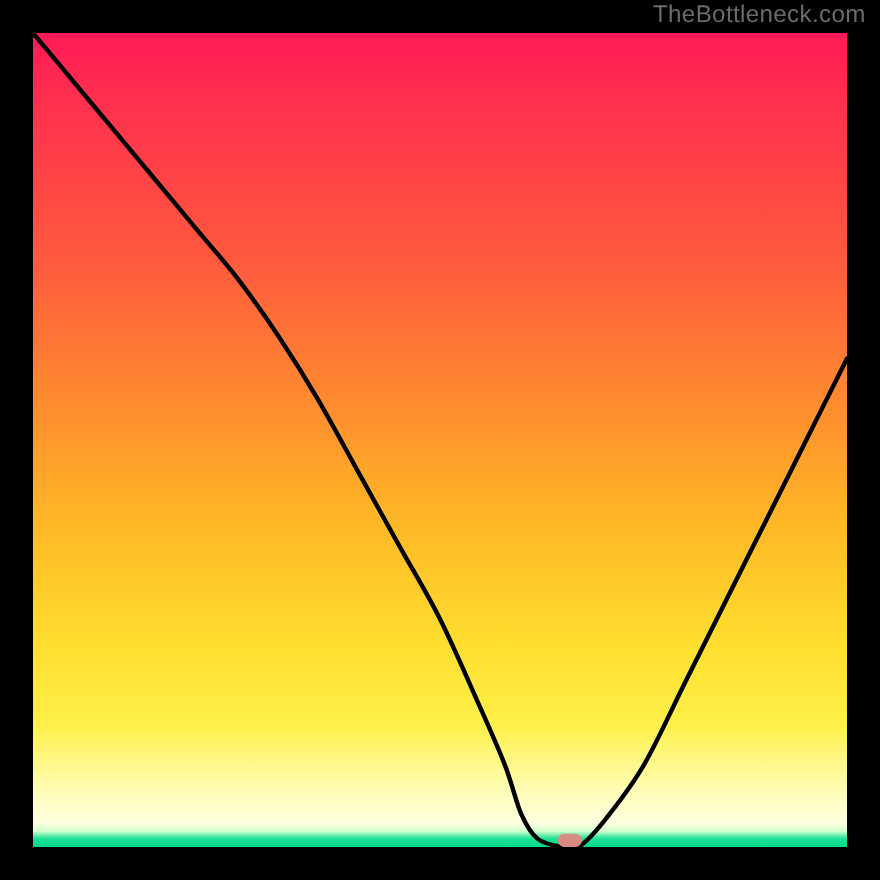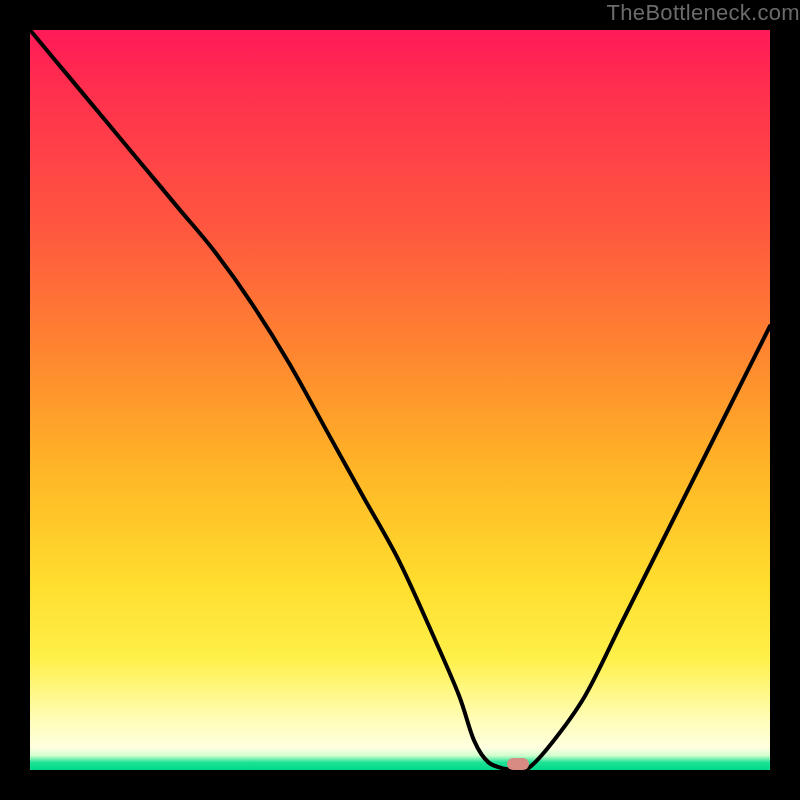--- a/index.html
+++ b/index.html
@@ -13,21 +13,21 @@
   }
   .frame {
     position: relative;
     width: 800px;
     height: 800px;
     background: #000;
   }
   .watermark {
     position: absolute;
     top: 0;
-    right: 0;
+    right: 13px;
     color: #6b6b6b;
     font-size: 22px;
     font-weight: 500;
     letter-spacing: 0.3px;
     z-index: 10;
     user-select: none;
   }
   
   .plot {
     position: absolute;

